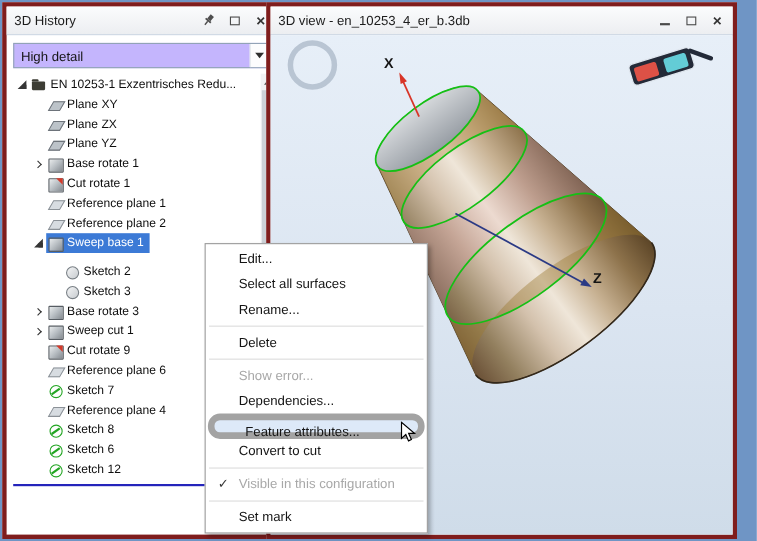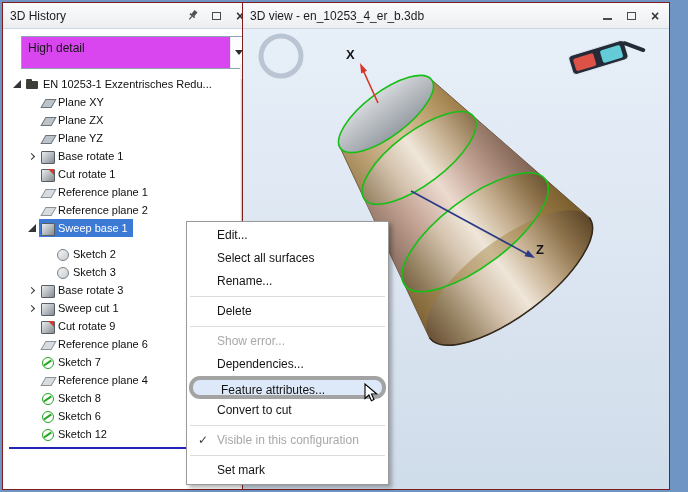--- a/index.html
+++ b/index.html
@@ -1,29 +1,29 @@
 <!DOCTYPE html>
 <html><head>
 <meta charset="utf-8">
 <style>
   *{margin:0;padding:0;box-sizing:border-box}
   html,body{width:688px;height:492px;overflow:hidden}
   body{font-family:"Liberation Sans","DejaVu Sans",sans-serif;background:#6f95c5;position:relative}
-  .panel{position:absolute;border:1px solid #7f1d1d;background:#fff;display:flex;flex-direction:column}
+  .panel{position:absolute;border:4px solid #7f1d1d;background:#fff;display:flex;flex-direction:column}
   #left-panel{left:2px;top:2px;width:253px;height:488px}
   #right-panel{left:242px;top:2px;width:428px;height:488px}
   .titlebar{flex:0 0 26px;height:26px;background:linear-gradient(#fbfcfd,#eceef1);border-bottom:1px solid #ccd6e3;display:flex;align-items:center;padding:0 7px}
   .titlebar .title{font-size:12px;color:#1c1c1c;flex:1 1 auto;white-space:nowrap;overflow:hidden}
   .tb-icons{display:flex;align-items:center;gap:10px}
   .tb-icon{width:14px;height:14px;display:flex;align-items:center;justify-content:center;cursor:pointer}
   .icon-max{width:9px;height:8px;border:1.5px solid #4a4a4a}
   .icon-min{width:9px;height:2px;background:#4a4a4a;align-self:flex-end;margin-bottom:3px}
   .icon-close{font-size:14px;font-weight:bold;color:#333;line-height:12px}
   
-  .dropdown{margin:7px 6px 5px 18px;height:33px;border:1px solid #92a3b6;display:flex;align-items:stretch;background:#d946ef;cursor:pointer}
+  .dropdown{margin:7px 6px 5px 6px;height:23px;border:1px solid #92a3b6;display:flex;align-items:stretch;background:#c4b5fd;cursor:pointer}
   .dropdown .value{flex:1;font-size:12px;padding:4px 0 0 6px;color:#161616}
   .dd-btn{width:17px;display:flex;align-items:center;justify-content:center;border-left:1px solid #e2e6eb;background:#fcfcfd}
   .dd-arrow{width:0;height:0;border-left:4px solid transparent;border-right:4px solid transparent;border-top:5px solid #2e2e2e}
   
   .tree{position:relative;flex:1;overflow:hidden;padding:1px 15px 0 2px}
   .tree-row{height:18px;display:flex;font-size:11px;color:#0e0e0e;cursor:default}
   .expander{width:15px;flex:0 0 15px;display:flex;align-items:center;justify-content:center}
   .exp-collapsed{display:block;width:5px;height:5px;border-top:1.6px solid #353535;border-right:1.6px solid #353535;transform:rotate(45deg)}
   .exp-expanded{display:block;width:0;height:0;border:4px solid transparent;border-right-color:#353535;border-bottom-color:#353535}
   .row-content{display:flex;align-items:center;gap:4px;padding:1px 5px 1px 2px}
@@ -50,21 +50,21 @@
   
   #viewport{flex:1;position:relative;background:linear-gradient(180deg,#e7eff8 0%,#dbe5f1 55%,#cfdce9 100%)}
   #viewport svg{position:absolute;inset:0;display:block}
   .axis-label{position:absolute;font-size:13px;font-weight:bold;color:#141414}
   #x-label{left:103px;top:18px}
   #z-label{left:293px;top:213px}
   
   #context-menu{position:absolute;left:186px;top:221px;width:203px;background:#fff;border:1px solid #9a9a9a;box-shadow:3px 3px 4px rgba(0,0,0,.28);padding:2px;z-index:50}
   .menu-item{height:23px;line-height:21px;font-size:12px;color:#141414;padding:1px 8px 1px 28px;position:relative;cursor:default}
   .menu-item.disabled{color:#a8a8a8}
-  .menu-item.hover{background:#dde9f8;border:4px solid #a3a3a3;border-radius:11px;line-height:19px}
+  .menu-item.hover{background:#dde9f8;border:6px solid #a3a3a3;border-radius:11px;line-height:19px}
   .menu-item .check{position:absolute;left:9px;top:1px;font-size:12px;color:#3a3a3a}
   .menu-sep{height:1px;background:#dcdcdc;margin:3px 1px}
   #mouse-cursor{position:absolute;left:364px;top:383px;z-index:60}
 </style>
 </head>
 <body>
 
 <div class="panel" id="left-panel">
   <div class="titlebar">
     <span class="title">3D History</span>

